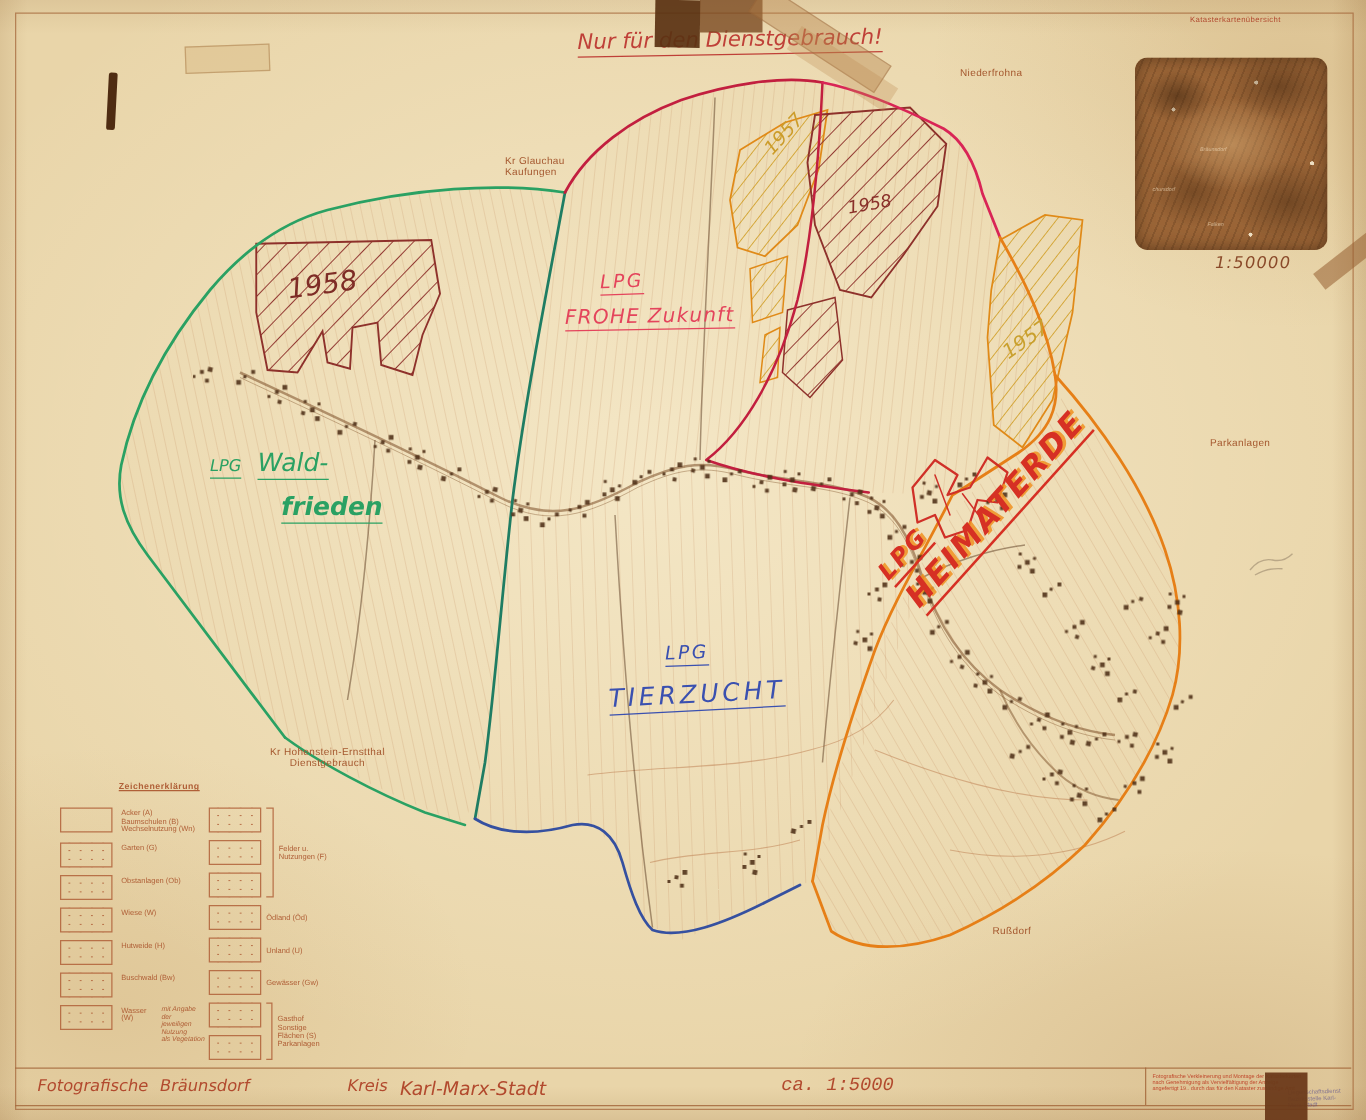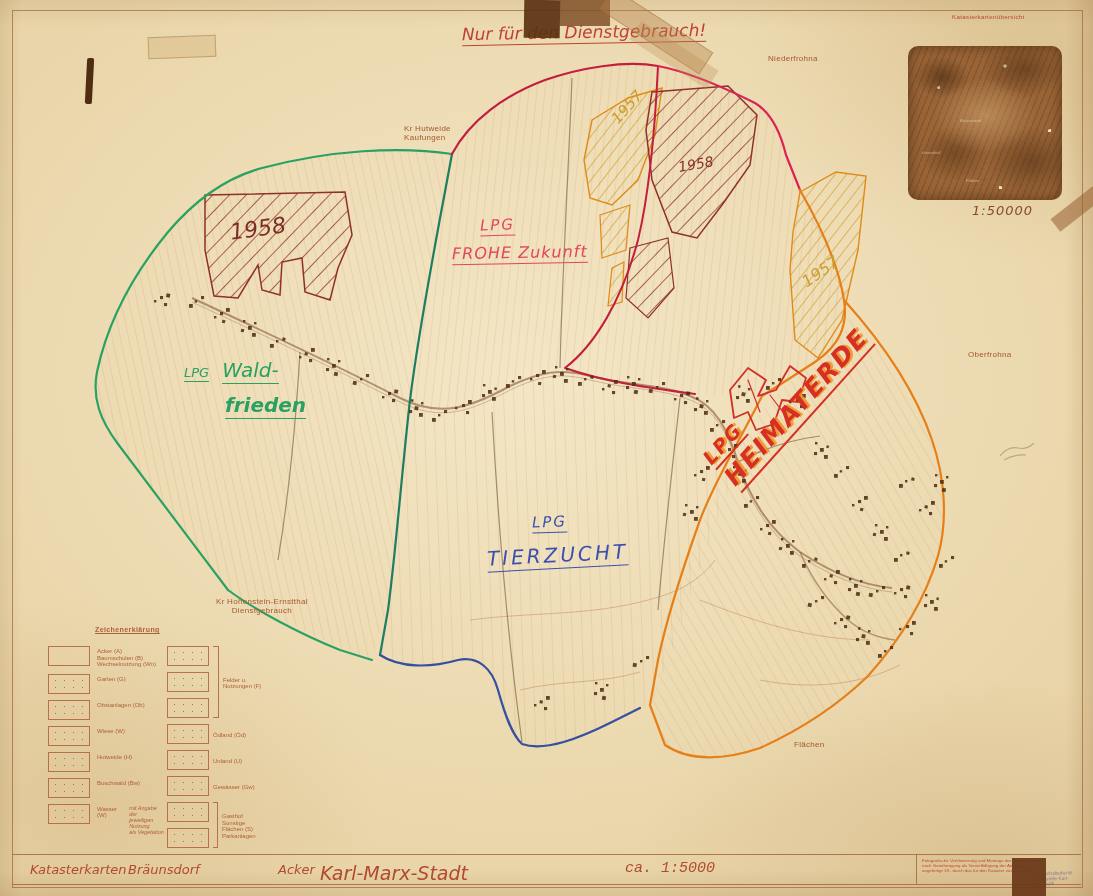--- a/index.html
+++ b/index.html
@@ -382,29 +382,29 @@
   </div>
   <div class="abs" id="inset">
     <span class="inset-lbl" style="left:52px;top:72px;">Bräunsdorf</span>
     <span class="inset-lbl" style="left:14px;top:104px;">chursdorf</span>
     <span class="inset-lbl" style="left:58px;top:132px;">Falken</span>
   </div>
   <div class="abs hw" style="left:972px;top:203px;font-size:13px;color:#8a4a2a;letter-spacing:1px;">
     <span>1:50000</span>
   </div>
 
-  <div class="abs print pre" style="left:374px;top:124px;">Kr Hutweide
+  <div class="abs print pre" style="left:374px;top:124px;">Kr Glauchau
 Kaufungen</div>
   <div class="abs print" style="left:738px;top:54px;">Niederfrohna</div>
-  <div class="abs print" style="left:938px;top:350px;">Oberfrohna</div>
+  <div class="abs print" style="left:938px;top:350px;">Parkanlagen</div>
   <div class="abs print pre" style="left:186px;top:597px;text-align:center;">Kr Hohenstein-Ernstthal
 Dienstgebrauch</div>
-  <div class="abs print" style="left:764px;top:740px;">Flächen</div>
-
-  <div class="abs hw" style="left:184px;top:358px;color:#2aa163;">
+  <div class="abs print" style="left:764px;top:740px;">Rußdorf</div>
+
+  <div class="abs hw" style="left:168px;top:358px;color:#2aa163;">
     <span class="u" style="font-size:13px;margin-right:8px;">LPG</span>
     <span class="u" style="font-size:20px;">Wald-</span>
   </div>
   <div class="abs hw" style="left:225px;top:393px;color:#2aa163;font-weight:bold;">
     <span class="u" style="font-size:20px;">frieden</span>
   </div>
 
   <div class="abs hw" style="left:480px;top:215px;color:#e4445c;transform:rotate(-2deg);">
     <span class="u" style="font-size:15px;letter-spacing:2px;">LPG</span>
   </div>
@@ -505,24 +505,24 @@
 Sonstige Flächen (S)
 Parkanlagen</div>
         </div>
       </div>
   </div>
 
   <div class="abs hline" style="left:12px;top:854px;width:1069px;"></div>
   <div class="abs hline" style="left:12px;top:884px;width:1069px;"></div>
   <div class="abs vline" style="left:916px;top:854px;height:30px;"></div>
 
-  <div class="abs foot-text" style="left:30px;top:862px;font-size:13px;">Katasterkarten</div>
+  <div class="abs foot-text" style="left:30px;top:862px;font-size:13px;">Fotografische</div>
   <div class="abs foot-text" style="left:128px;top:862px;font-size:13px;">Bräunsdorf</div>
-  <div class="abs foot-text" style="left:278px;top:862px;font-size:13px;">Acker</div>
-  <div class="abs foot-text" style="left:320px;top:862px;font-size:19px;">Karl-Marx-Stadt</div>
+  <div class="abs foot-text" style="left:278px;top:862px;font-size:13px;">Kreis</div>
+  <div class="abs foot-text" style="left:320px;top:862px;font-size:15px;">Karl-Marx-Stadt</div>
   <div class="abs foot-text" style="left:625px;top:860px;font-size:15px;font-family:Liberation Mono, monospace;">ca. 1:5000</div>
 
   <div class="abs fineprint" style="left:922px;top:859px;">Fotografische Verkleinerung und Montage der Katasterkarten
 nach Genehmigung als Vervielfältigung der Anzeige
 angefertigt 19.. durch das für den Kataster zuständige Amt</div>
   <div class="abs stamptext" style="left:1030px;top:872px;">Liegenschaftsdienst
 Bezirksstelle Karl-Marx-Stadt</div>
 
   <div class="artifact" style="left:524px;top:0;width:36px;height:38px;background:#5a3212;opacity:.92;transform:rotate(1deg);"></div>
   <div class="artifact" style="left:560px;top:0;width:50px;height:26px;background:#7a4a22;opacity:.8;"></div>

